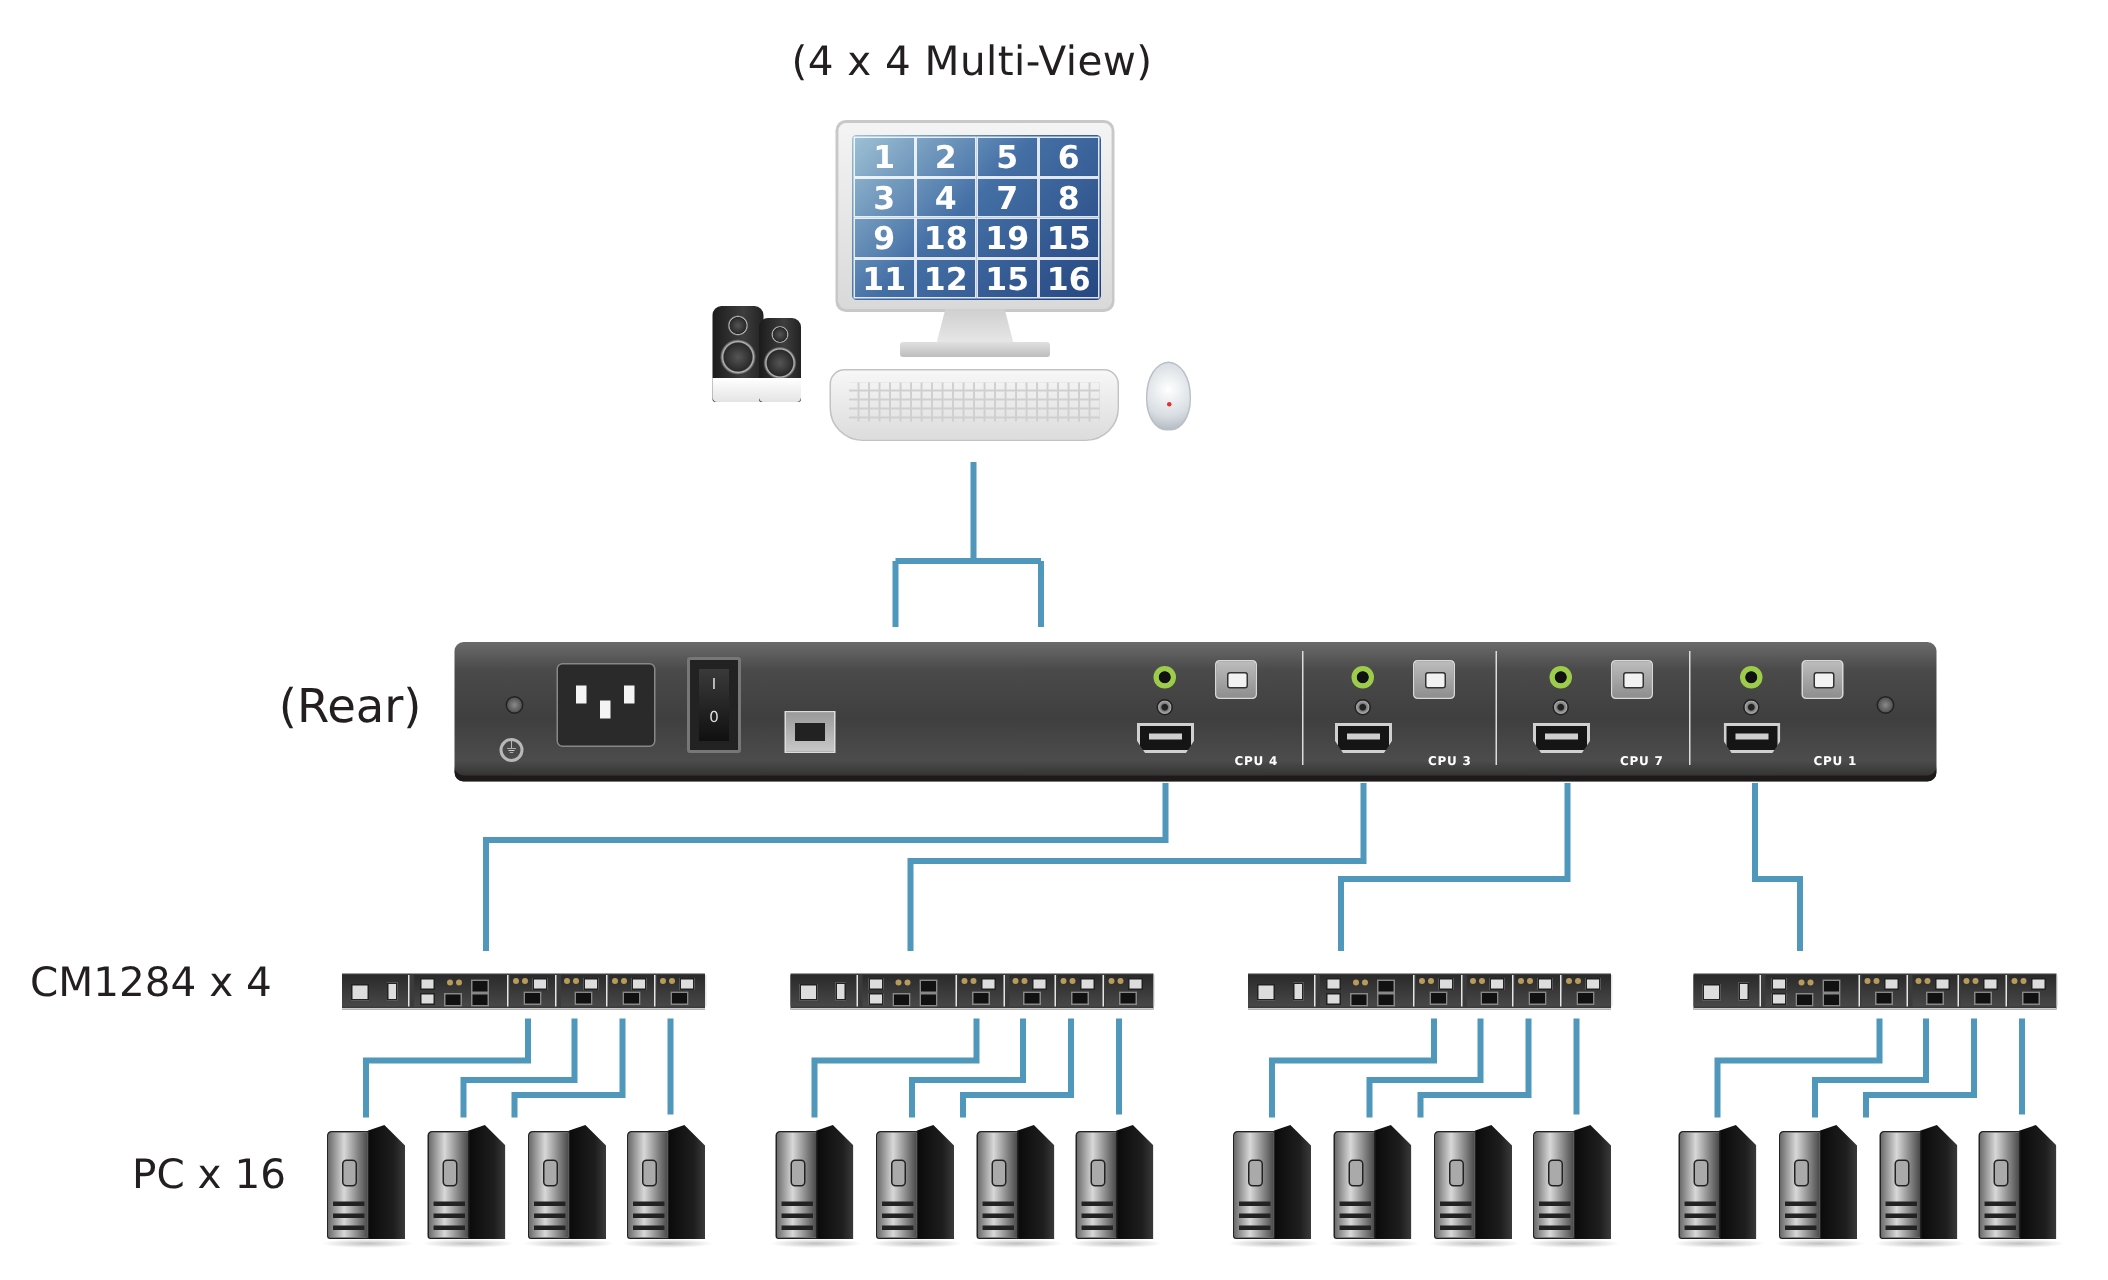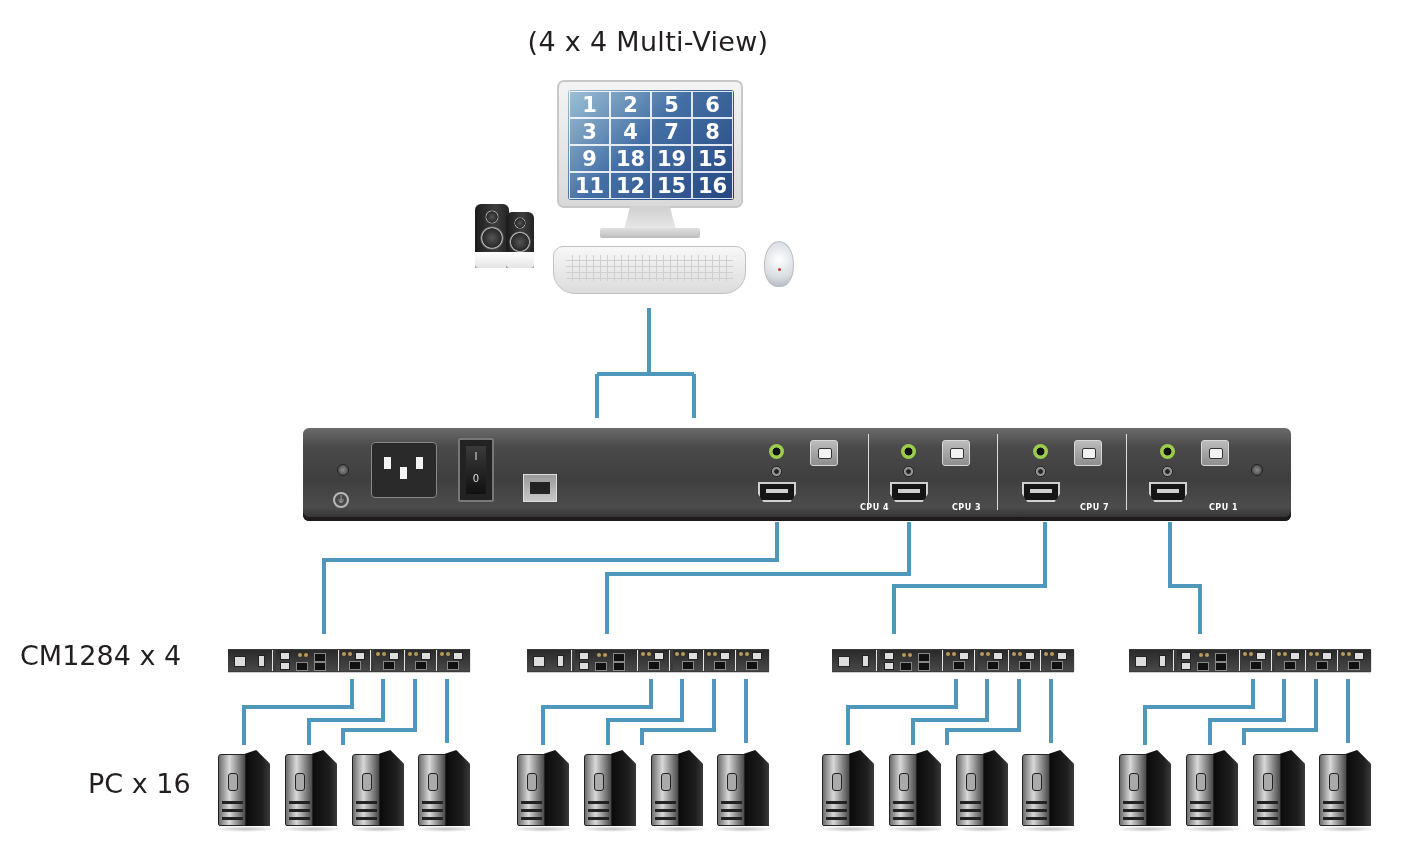--- a/index.html
+++ b/index.html
@@ -111,20 +111,21 @@
     <path d="M1019 679 V730 H947 V745" fill="none" stroke="#4f97bb" stroke-width="4"></path>
     <path d="M1051 679 V743" fill="none" stroke="#4f97bb" stroke-width="4"></path>
     <path d="M1253 679 V707 H1145 V745" fill="none" stroke="#4f97bb" stroke-width="4"></path>
     <path d="M1284 679 V720 H1210 V745" fill="none" stroke="#4f97bb" stroke-width="4"></path>
     <path d="M1316 679 V730 H1244 V745" fill="none" stroke="#4f97bb" stroke-width="4"></path>
     <path d="M1348 679 V743" fill="none" stroke="#4f97bb" stroke-width="4"></path>
   </svg>
 
 <div class="lbl" id="title-mv">(4 x 4 Multi-View)</div>
 <div class="lbl" id="lbl-model">
+  <div>(Rear)</div>
 </div>
 <div class="lbl" id="lbl-cm">CM1284 x 4</div>
 <div class="lbl" id="lbl-pc">PC x 16</div>
 
 <div class="speaker" id="spk-l">
   <div class="drv" style="left:10px;top:6px;width:14px;height:14px;"></div>
   <div class="drv" style="left:5px;top:22px;width:24px;height:24px;"></div>
   <div class="lower"></div>
 </div>
 <div class="speaker" id="spk-r">
@@ -175,21 +176,21 @@
       <div>0</div>
     </div>
   </div>
   <div id="rj45"></div>
 
   <div>
     <div class="jack-green" style="left:466px;top:16px;"></div>
     <div class="port-usbb" style="left:507px;top:12px;"></div>
     <div class="jack-grey" style="left:468px;top:38px;"></div>
     <div class="port-hdmi" style="left:455px;top:54px;"></div>
-    <div class="cpu-label" style="left:520px;top:75px;margin-left:37px;">CPU 4</div>
+    <div class="cpu-label" style="left:520px;top:75px;">CPU 4</div>
   </div>
   <div class="divider" style="left:565px;"></div>
   <div>
     <div class="jack-green" style="left:598px;top:16px;"></div>
     <div class="port-usbb" style="left:639px;top:12px;"></div>
     <div class="jack-grey" style="left:600px;top:38px;"></div>
     <div class="port-hdmi" style="left:587px;top:54px;"></div>
     <div class="cpu-label" style="left:649px;top:75px;">CPU 3</div>
   </div>
   <div class="divider" style="left:694px;"></div>

